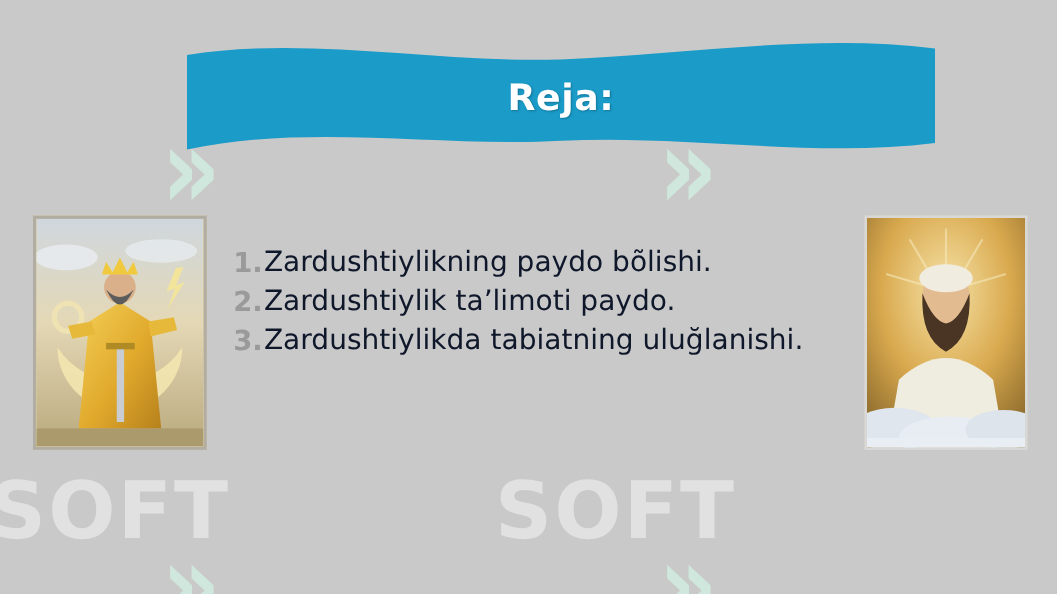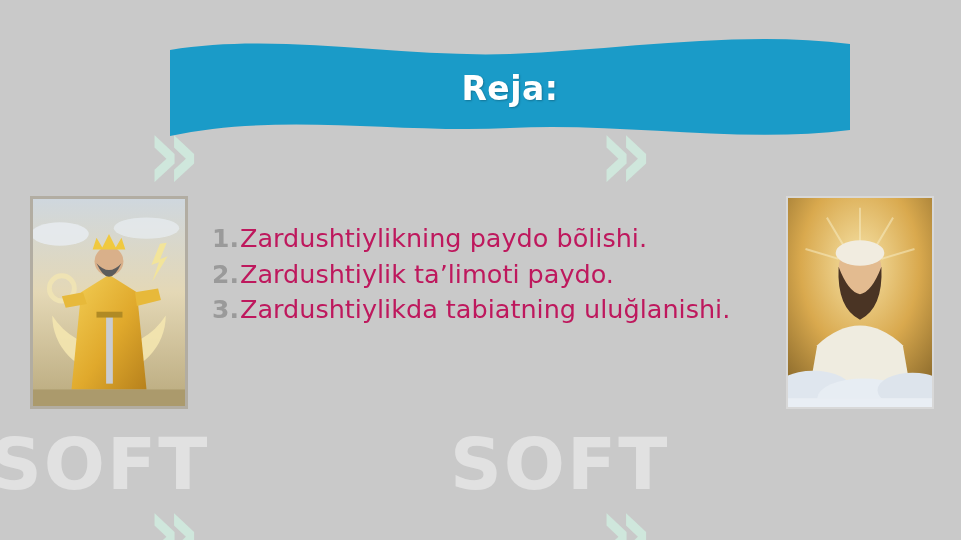--- a/index.html
+++ b/index.html
@@ -83,21 +83,21 @@
   }
   .list-num {
     color: #9a9a9a;
     font-size: 25px;
     font-weight: bold;
     line-height: 1.32;
     flex: 0 0 auto;
     padding-right: 1px;
   }
   .list-text {
-    color: #be185d;
+    color: #0f172a;
     font-size: 25.5px;
     line-height: 1.32;
     flex: 1 1 auto;
   }
 
   
   .pic {
     position: absolute;
     box-sizing: border-box;
     overflow: hidden;

